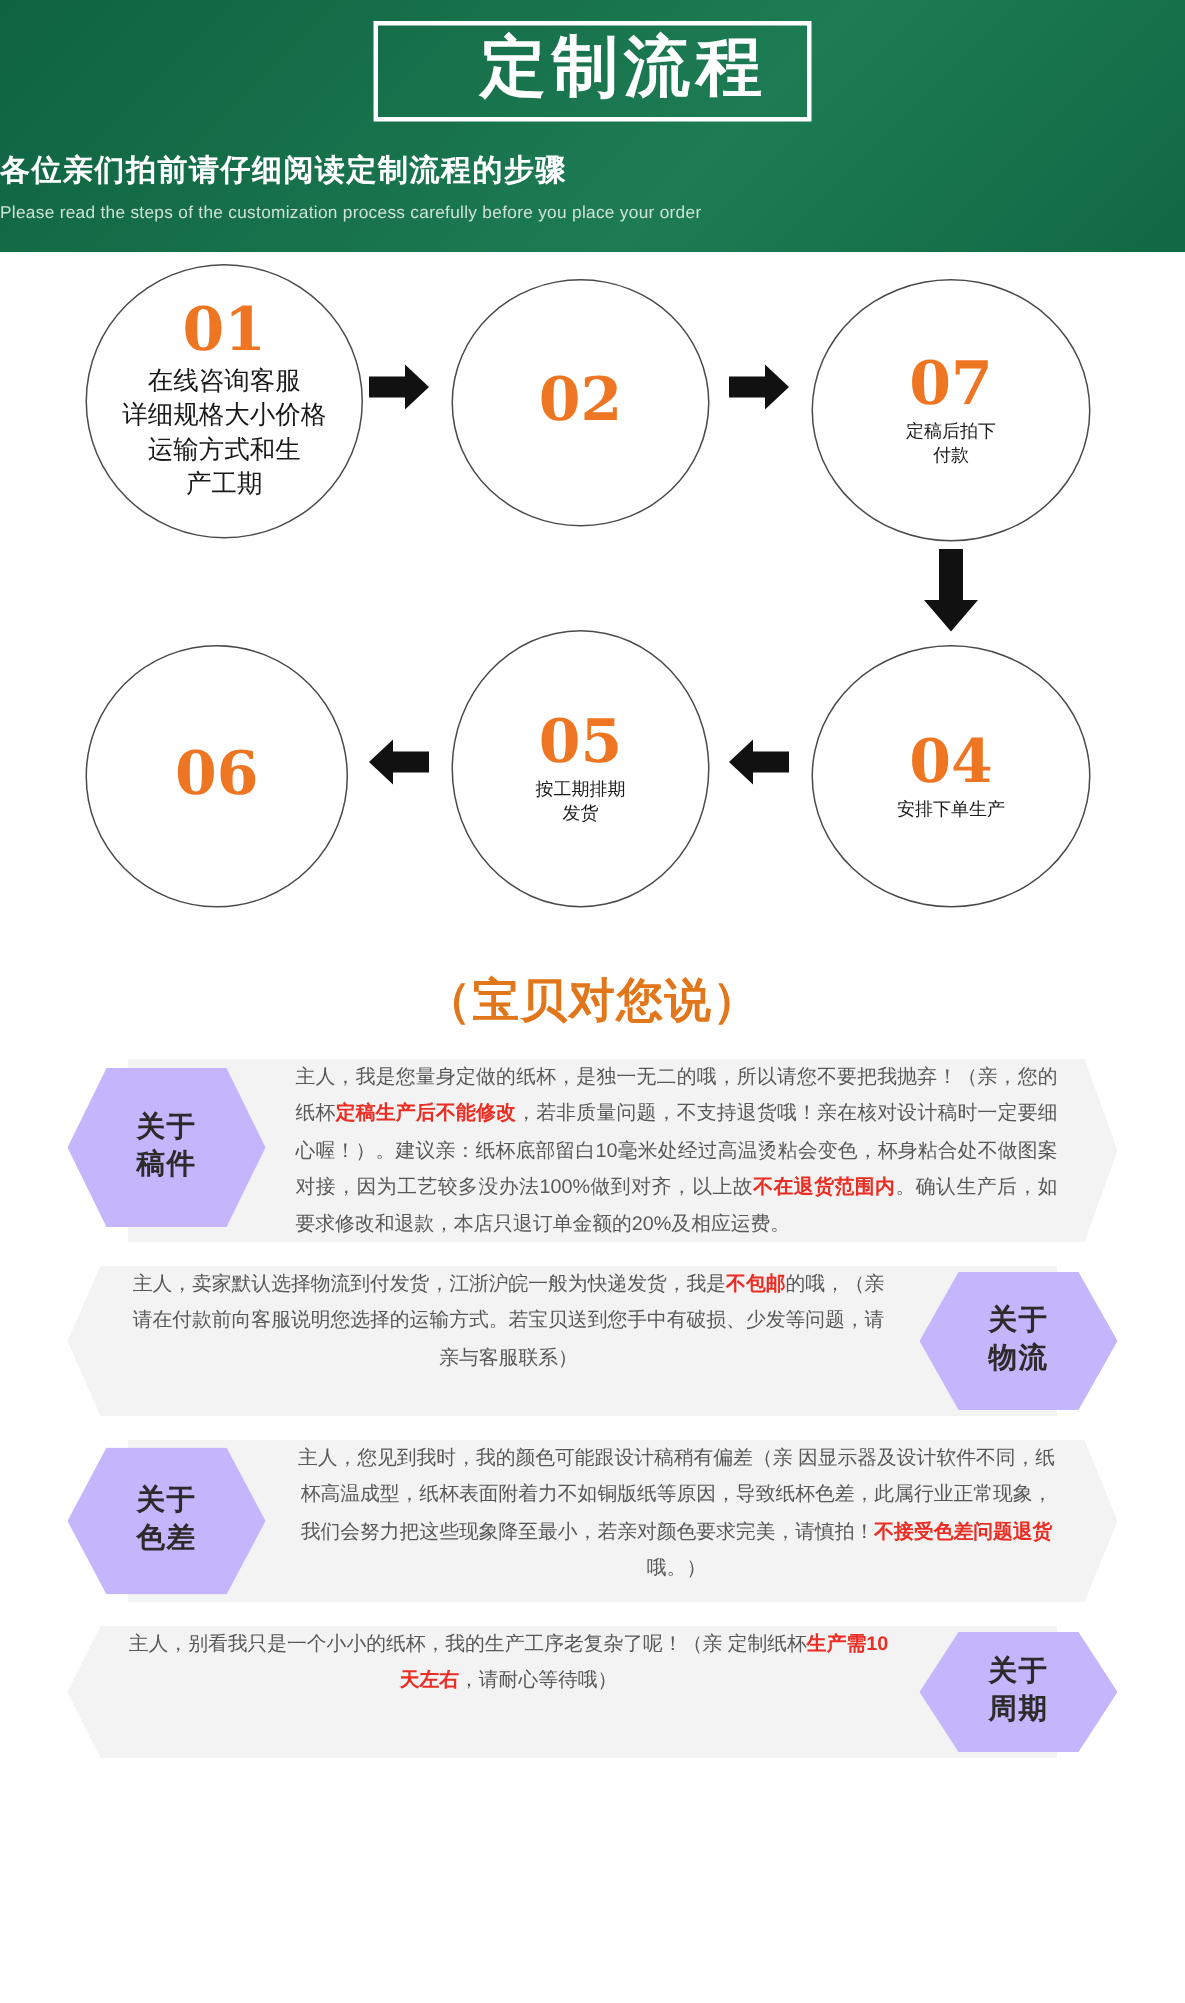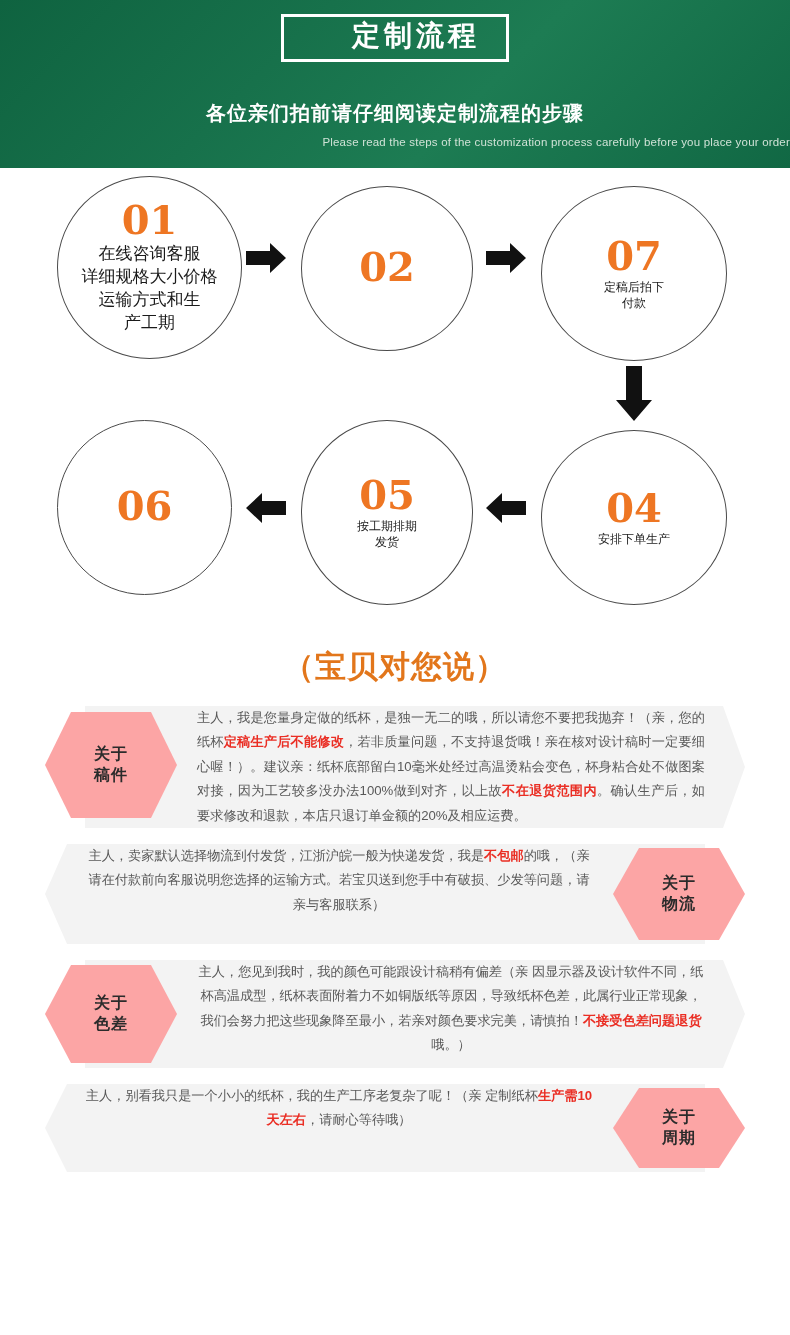--- a/index.html
+++ b/index.html
@@ -20,42 +20,42 @@
   }
   .header-title-box{
     position:absolute;
     left:50%;transform:translateX(-50%);
     top:14px;
     border:3px solid #ffffff;
     padding:3px 26px 7px 26px;
   }
   .header-title{
     color:#ffffff;
-    font-size:28px;
+    font-size:44px;
     font-weight:bold;
     letter-spacing:4px;
     line-height:1.15;
     white-space:nowrap;
     font-family:"DejaVu Sans","Liberation Sans",sans-serif;
     margin-left:42px;
   }
   .header-sub-cn{
     position:absolute;
     top:100px;left:0;width:790px;
-    text-align:center;
+    text-align:left;
     color:#ffffff;
     font-size:20px;
     font-weight:bold;
     letter-spacing:1px;
     white-space:nowrap;
   }
   .header-sub-en{
     position:absolute;
     top:136px;left:0;width:790px;
-    text-align:right;
+    text-align:left;
     color:#cfe2d6;
     font-size:11.5px;
     letter-spacing:0.2px;
     white-space:nowrap;
   }
 
   
   .flow{
     position:relative;
     width:790px;height:500px;
@@ -87,21 +87,21 @@
     font-weight:500;
     white-space:pre-line;
     padding:0 4px;
   }
 
   
   #c01{left:57px;  top:8px;  width:185px;height:183px;}
   #c02{left:301px; top:18px; width:172px;height:165px;}
   #c03{left:541px; top:18px; width:186px;height:175px;}
   
-  #c06{left:57px;  top:252px;width:175px;height:175px;align-items:center;}
+  #c06{left:57px;  top:262px;width:175px;height:175px;align-items:center;}
   #c05{left:301px; top:252px;width:172px;height:185px;}
   #c04{left:541px; top:262px;width:186px;height:175px;}
 
   #c01 .txt{font-size:17px;}
   #c03 .txt,#c04 .txt,#c05 .txt,#c06 .txt{font-size:12px;}
   #c02 .txt{font-size:19px;}
 
   
   .arrow-r,.arrow-l{position:absolute;width:44px;height:44px;}
   #ar1{left:244px;top:68px;}
@@ -148,28 +148,28 @@
   }
   .panel.right .panel-body{
     right:40px;
     clip-path:polygon(22px 0,100% 0,100% 100%,22px 100%,0 50%);
     padding:0 112px 0 40px;
   }
   .panel-label{
     position:absolute;
     top:6px;
     width:132px;height:106px;
-    background:#fca5a5;
+    background:#c4b5fd;
     clip-path:polygon(26px 0,106px 0,132px 50%,106px 100%,26px 100%,0 50%);
     display:flex;
     flex-direction:column;
     align-items:center;
     justify-content:center;
     color:#2b2b2b;
-    font-size:16px;
+    font-size:19px;
     font-weight:bold;
     line-height:1.3;
     letter-spacing:1px;
   }
   .panel.left .panel-label{left:0;}
   .panel.right .panel-label{right:0;}
   .panel-text{
     color:#585858;
     font-size:13.2px;
     line-height:1.85;

